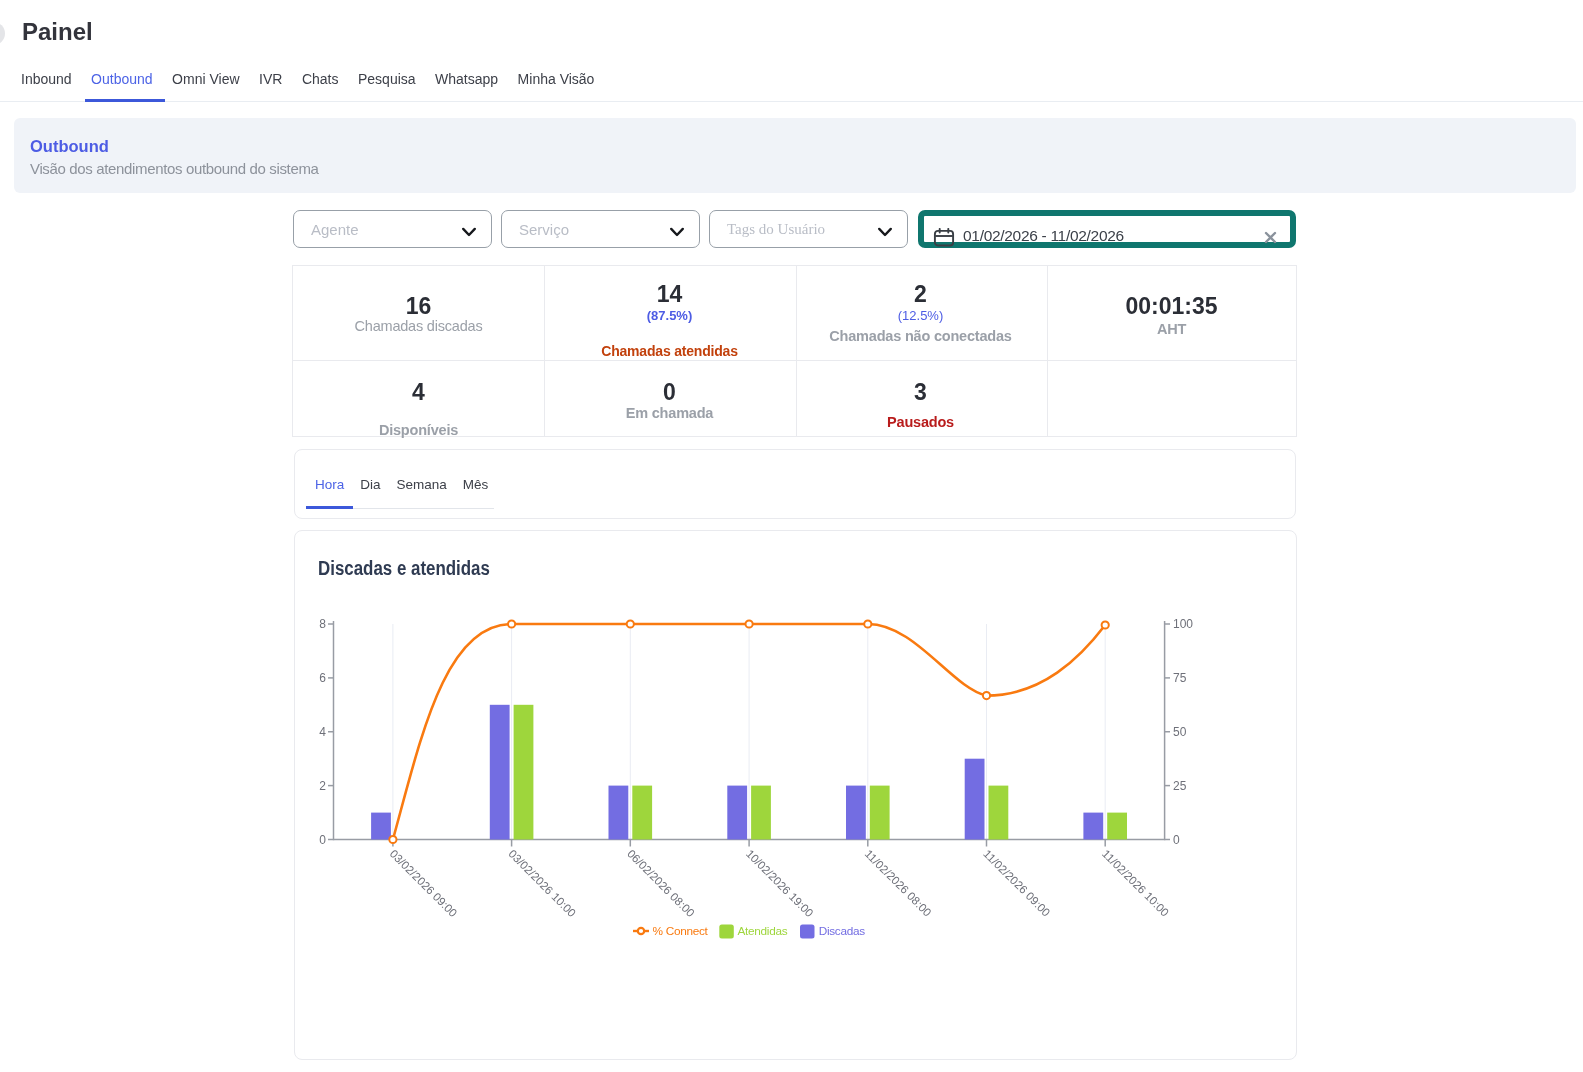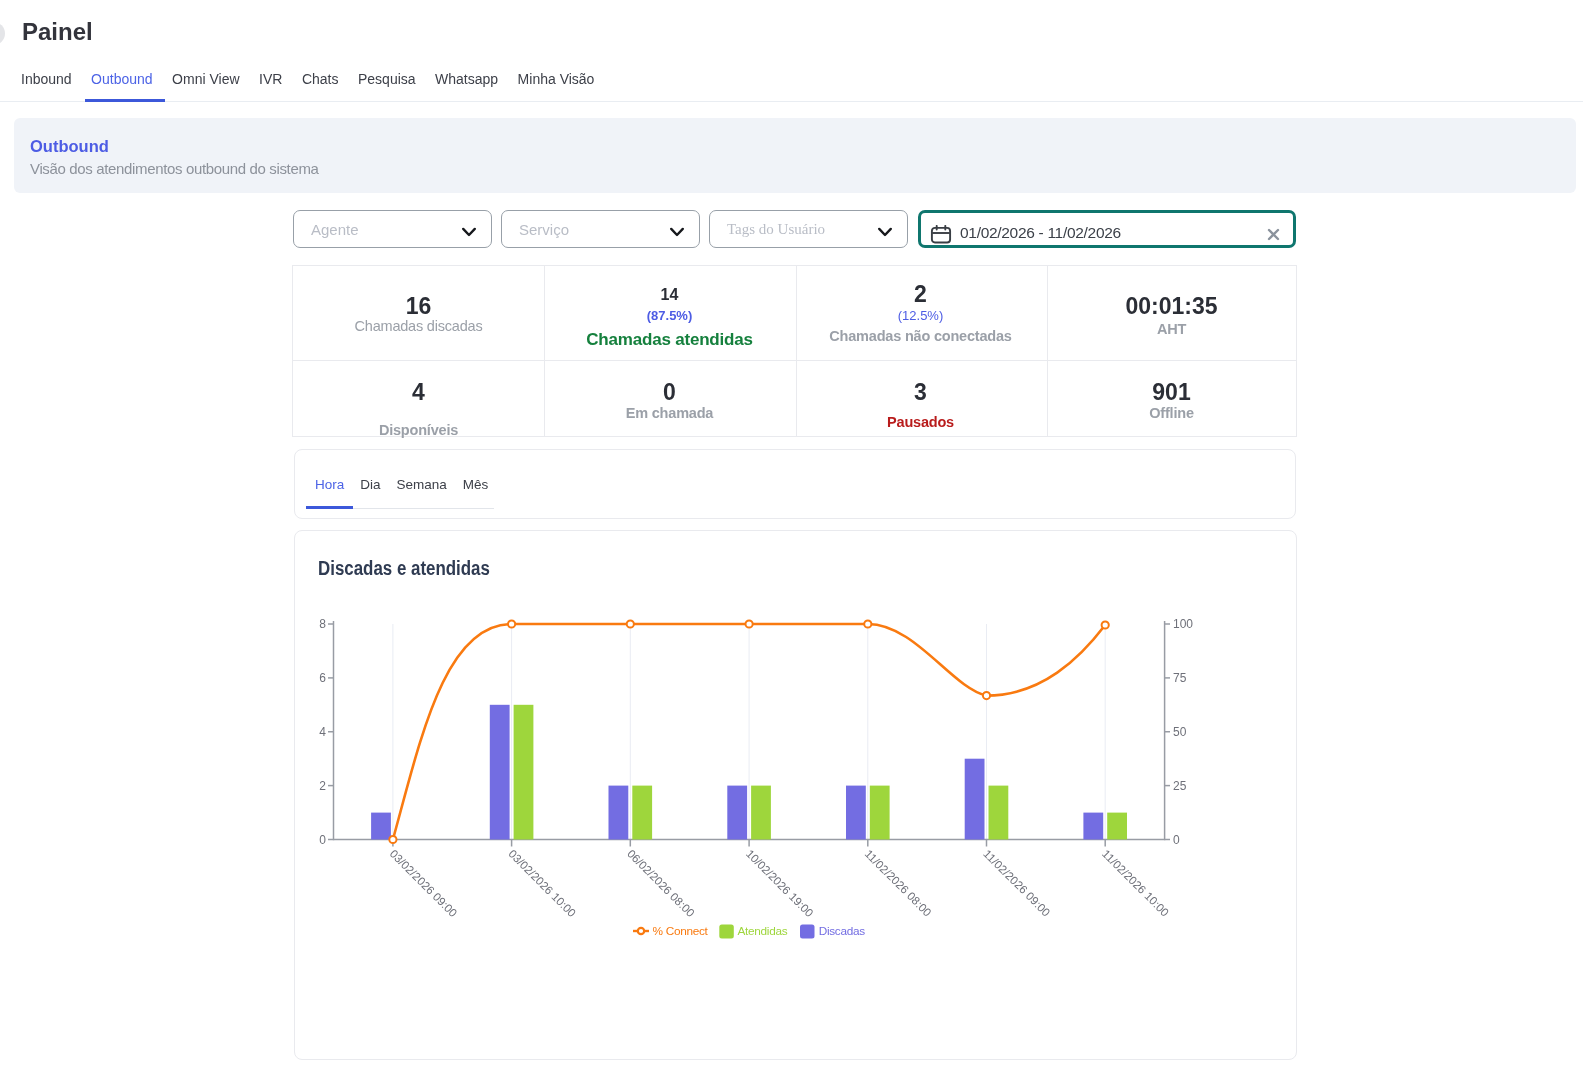--- a/index.html
+++ b/index.html
@@ -36,21 +36,21 @@
     <svg style="position:absolute; right:14px; top:14.5px;" width="16" height="12" viewBox="0 0 16 12">
         <path d="M2.2 2.9 L8 9 L13.8 2.9" fill="none" stroke="#16181c" stroke-width="2.4" stroke-linecap="round" stroke-linejoin="round"></path>
       </svg>
   </div>
   <div class="abs selbox" style="left:709px; top:210px; width:199px; height:38px; border:1px solid #98a0a8; border-radius:7px;font-family:Liberation Serif, serif;">
     <span style="position:absolute; left:17px; top:11px; font-size:15px; color:#b9bdc6; line-height:15px;">Tags do Usuário</span>
     <svg style="position:absolute; right:14px; top:14.5px;" width="16" height="12" viewBox="0 0 16 12">
         <path d="M2.2 2.9 L8 9 L13.8 2.9" fill="none" stroke="#16181c" stroke-width="2.4" stroke-linecap="round" stroke-linejoin="round"></path>
       </svg>
   </div>
-  <div class="abs" style="left:918px; top:210px; width:378px; height:38px; border:3px solid #0f766e; border-radius:7px;padding-left:20px;">
+  <div class="abs" style="left:918px; top:210px; width:378px; height:38px; border:6px solid #0f766e; border-radius:7px;padding-left:20px;">
     <svg style="position:absolute; left:9px; top:11.5px;" width="22" height="19" viewBox="0 0 22 19">
       <rect x="1.9" y="2.9" width="18.2" height="14.6" rx="3" fill="none" stroke="#393e44" stroke-width="1.9"></rect>
       <line x1="2.2" y1="8" x2="19.8" y2="8" stroke="#393e44" stroke-width="1.9"></line>
       <line x1="6.7" y1="0.9" x2="6.7" y2="4.6" stroke="#393e44" stroke-width="1.9" stroke-linecap="round"></line>
       <line x1="15.3" y1="0.9" x2="15.3" y2="4.6" stroke="#393e44" stroke-width="1.9" stroke-linecap="round"></line>
     </svg>
     <span style="position:absolute; left:39px; top:12px; font-size:15.5px; letter-spacing:-0.3px; color:#3c4149; line-height:16px;">01/02/2026 - 11/02/2026</span>
     <svg style="position:absolute; right:13px; top:15px;" width="13" height="13" viewBox="0 0 13 13">
         <path d="M2 2 L11 11 M11 2 L2 11" stroke="#8a929c" stroke-width="2.4" stroke-linecap="round"></path>
       </svg>
@@ -60,23 +60,23 @@
     <div style="position:absolute; left:251.2px; top:0; width:1px; height:100%; background:#e9eaee;"></div>
     <div style="position:absolute; left:502.5px; top:0; width:1px; height:100%; background:#e9eaee;"></div>
     <div style="position:absolute; left:753.7px; top:0; width:1px; height:100%; background:#e9eaee;"></div>
     <div style="position:absolute; left:0; top:93.7px; width:100%; height:1px; background:#e9eaee;"></div>
 
     <div style="position:absolute; left:0px;    top:0; width:251px; text-align:center;">
       <div style="margin-top:29px; font-size:23px; font-weight:bold; color:#2b2e36; line-height:23px;">16</div>
       <div style="margin-top:0px; font-size:14.5px; font-weight:normal; letter-spacing:-0.2px; color:#9ba0a8; line-height:16px;">Chamadas discadas</div>
     </div>
     <div style="position:absolute; left:251px;  top:0; width:251px; text-align:center;">
-      <div style="margin-top:17px; font-size:16px; font-weight:bold; color:#2b2e36; line-height:23px;">14</div>
+      <div style="margin-top:17px; font-size:23px; font-weight:bold; color:#2b2e36; line-height:23px;">14</div>
       <div style="margin-top:3px; font-size:13px; font-weight:bold; color:#4d5ce4; line-height:14px;">(87.5%)</div>
-      <div style="margin-top:9px; font-size:17px; font-weight:bold; letter-spacing:-0.2px; color:#15803d; line-height:16px;">Chamadas atendidas</div>
+      <div style="margin-top:20px; font-size:14px; font-weight:bold; letter-spacing:-0.2px; color:#c2410c; line-height:16px;">Chamadas atendidas</div>
     </div>
     <div style="position:absolute; left:502px;  top:0; width:251px; text-align:center;">
       <div style="margin-top:17px; font-size:23px; font-weight:bold; color:#2b2e36; line-height:23px;">2</div>
       <div style="margin-top:3px; font-size:13px; font-weight:normal; color:#4d5ce4; line-height:14px;">(12.5%)</div>
       <div style="margin-top:5px; font-size:14.5px; font-weight:bold; letter-spacing:-0.2px; color:#9ba0a8; line-height:16px;">Chamadas não conectadas</div>
     </div>
     <div style="position:absolute; left:753px;  top:0; width:251px; text-align:center;">
       <div style="margin-top:29px; font-size:23px; font-weight:bold; color:#2b2e36; line-height:23px;">00:01:35</div>
       <div style="margin-top:3px; font-size:14.5px; font-weight:bold; letter-spacing:-0.2px; color:#9ba0a8; line-height:16px;">AHT</div>
     </div>
@@ -85,24 +85,20 @@
       <div style="margin-top:21px; font-size:23px; font-weight:bold; color:#2b2e36; line-height:23px;">4</div>
       <div style="margin-top:18px; font-size:14.5px; font-weight:bold; letter-spacing:-0.2px; color:#9ba0a8; line-height:16px;">Disponíveis</div>
     </div>
     <div style="position:absolute; left:251px; top:94px; width:251px; text-align:center;">
       <div style="margin-top:21px; font-size:23px; font-weight:bold; color:#2b2e36; line-height:23px;">0</div>
       <div style="margin-top:1px; font-size:14.5px; font-weight:bold; letter-spacing:-0.2px; color:#9ba0a8; line-height:16px;">Em chamada</div>
     </div>
     <div style="position:absolute; left:502px; top:94px; width:251px; text-align:center;">
       <div style="margin-top:21px; font-size:23px; font-weight:bold; color:#2b2e36; line-height:23px;">3</div>
       <div style="margin-top:10px; font-size:14.5px; font-weight:bold; letter-spacing:-0.2px; color:#b91c1c; line-height:16px;">Pausados</div>
-    </div>
-    <div style="position:absolute; left:753px; top:94px; width:251px; text-align:center;">
-      <div style="margin-top:21px; font-size:23px; font-weight:bold; color:#2b2e36; line-height:23px;">901</div>
-      <div style="margin-top:1px; font-size:14.5px; font-weight:bold; letter-spacing:-0.2px; color:#9ba0a8; line-height:16px;">Offline</div>
     </div>
   </div>
 
   <div class="abs" style="left:294px; top:449px; width:1002px; height:70px; border:1px solid #e9eaee; border-radius:8px;padding-left:16px;">
     <div style="position:absolute; left:12px; top:28px; font-size:13.5px; line-height:14px;">
       <span style="color:#4c63e6; padding:0 8px;">Hora</span><span style="color:#3d4049; padding:0 8px;">Dia</span><span style="color:#3d4049; padding:0 8px;">Semana</span><span style="color:#3d4049; padding:0 8px;">Mês</span>
     </div>
     <div style="position:absolute; left:11px; top:58px; width:188px; height:1px; background:#e2e5ea;"></div>
     <div style="position:absolute; left:11px; top:56px; width:47px; height:3px; background:#3c58da;"></div>
   </div>

